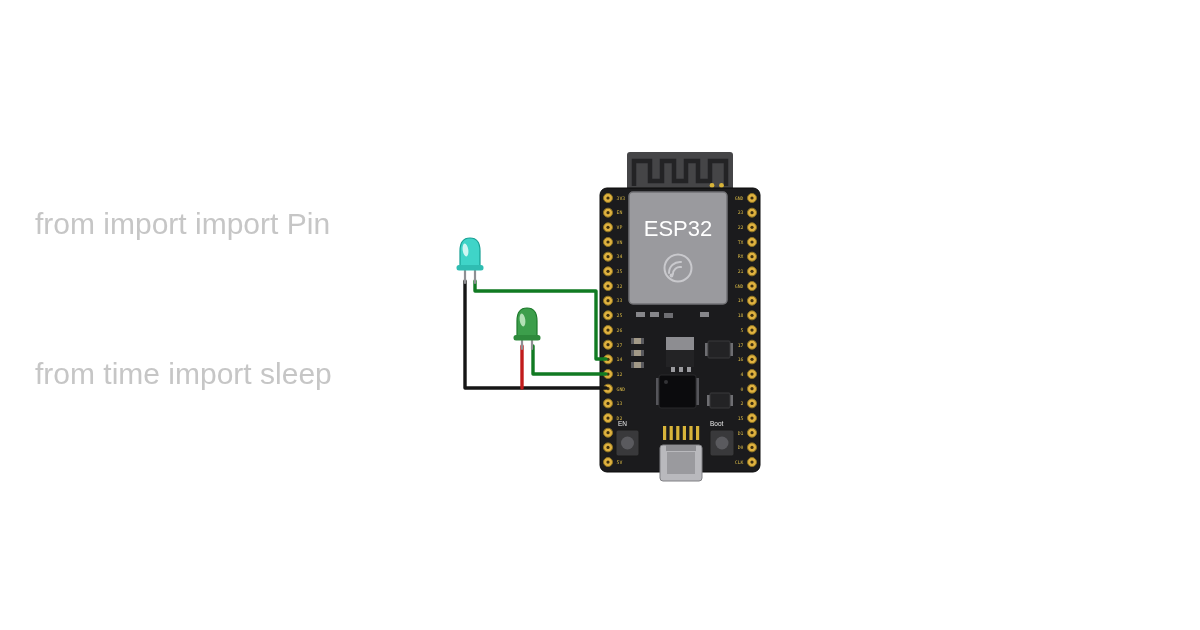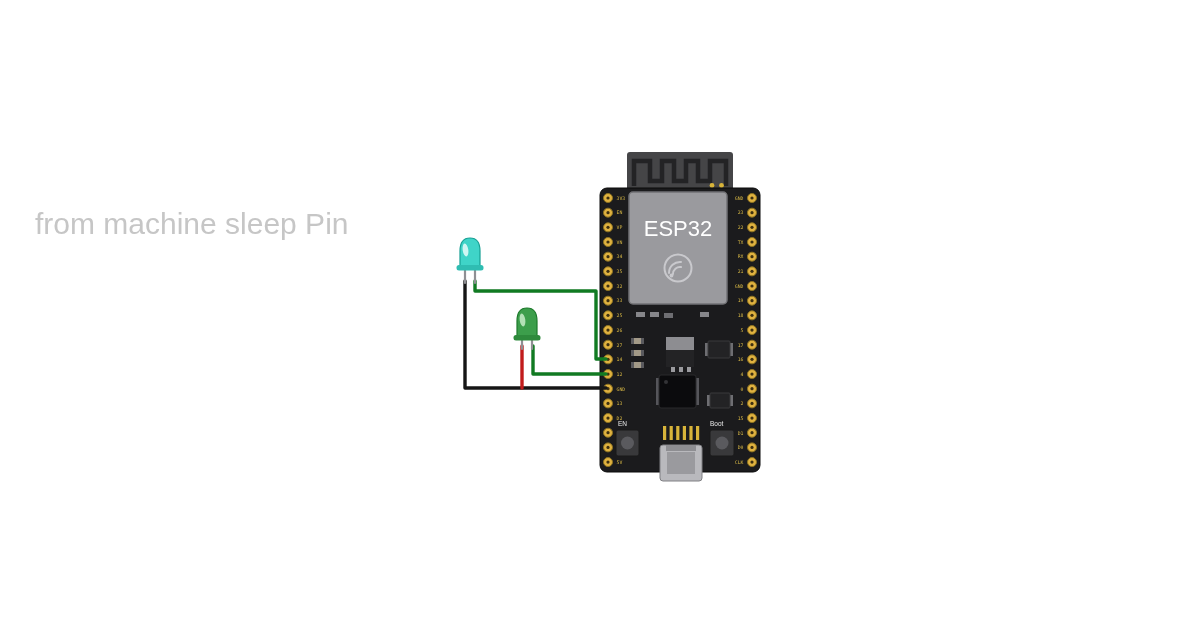--- a/index.html
+++ b/index.html
@@ -17,22 +17,23 @@
   .led-leg{stroke:#8f8f93;stroke-width:2.2;stroke-linecap:round;}
 </style>
 </head>
 <body>
 
 <div class="stage">
 
   <div class="code">
     
   
-      <div class="code-line">from machine sleep Pin</div>
-    
+      <div class="code-line">from import import Pin</div>
+    
+      <div class="code-line">from time import sleep</div>
     
       <div class="code-line"></div>
     
       
     
       
     
       
     
       

